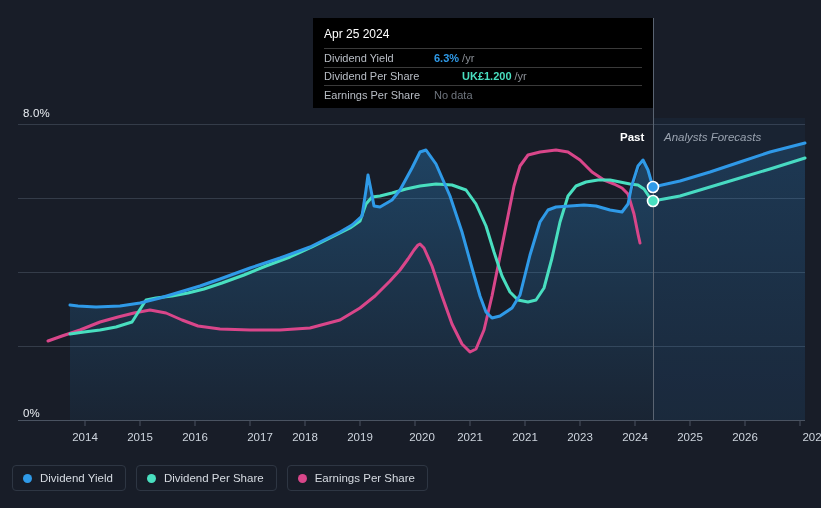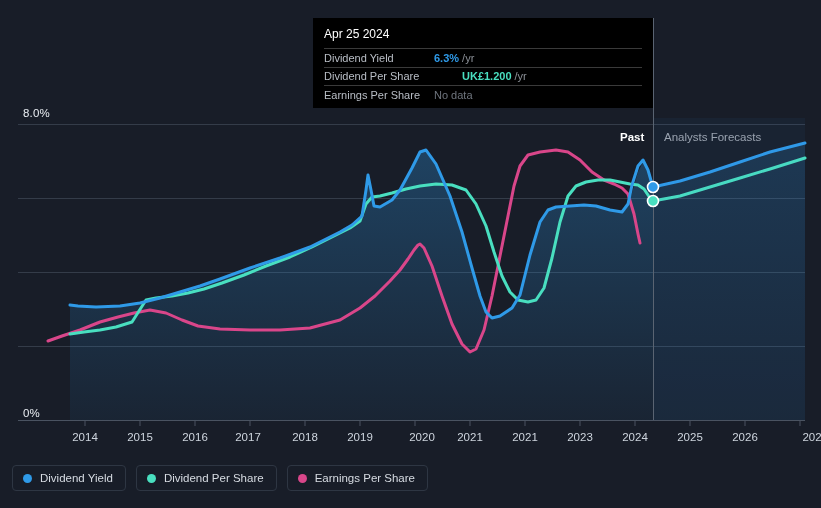--- a/index.html
+++ b/index.html
@@ -42,20 +42,21 @@
     white-space:nowrap;
   }
   .period-past{
     left:620px;top:131px;
     color:#ffffff;
     font-weight:bold;
   }
   .period-future{
     left:664px;top:131px;
     color:#9aa3b0;
+    font-style:italic;
   }
 
   
   .tooltip{
     position:absolute;
     left:313px;top:18px;
     width:340px;
     background:#000000;
     box-sizing:border-box;
     padding:9px 11px 4px 11px;
@@ -205,21 +206,21 @@
     <circle cx="653" cy="201" r="5.5" fill="#49dfc0" stroke="#ffffff" stroke-width="1.6"></circle>
   </svg>
 
   <div class="ylabel top">8.0%</div>
   <div class="ylabel bottom">0%</div>
 
   <div class="xaxis">
     <div class="xtick" style="left:85px">2014</div>
     <div class="xtick" style="left:140px">2015</div>
     <div class="xtick" style="left:195px">2016</div>
-    <div class="xtick" style="left:248px">2017</div>
+    <div class="xtick" style="left:260px">2017</div>
     <div class="xtick" style="left:305px">2018</div>
     <div class="xtick" style="left:360px">2019</div>
     <div class="xtick" style="left:422px">2020</div>
     <div class="xtick" style="left:470px">2021</div>
     <div class="xtick" style="left:525px">2021</div>
     <div class="xtick" style="left:580px">2023</div>
     <div class="xtick" style="left:635px">2024</div>
     <div class="xtick" style="left:690px">2025</div>
     <div class="xtick" style="left:745px">2026</div>
     <div class="xtick" style="left:812px">202</div>

